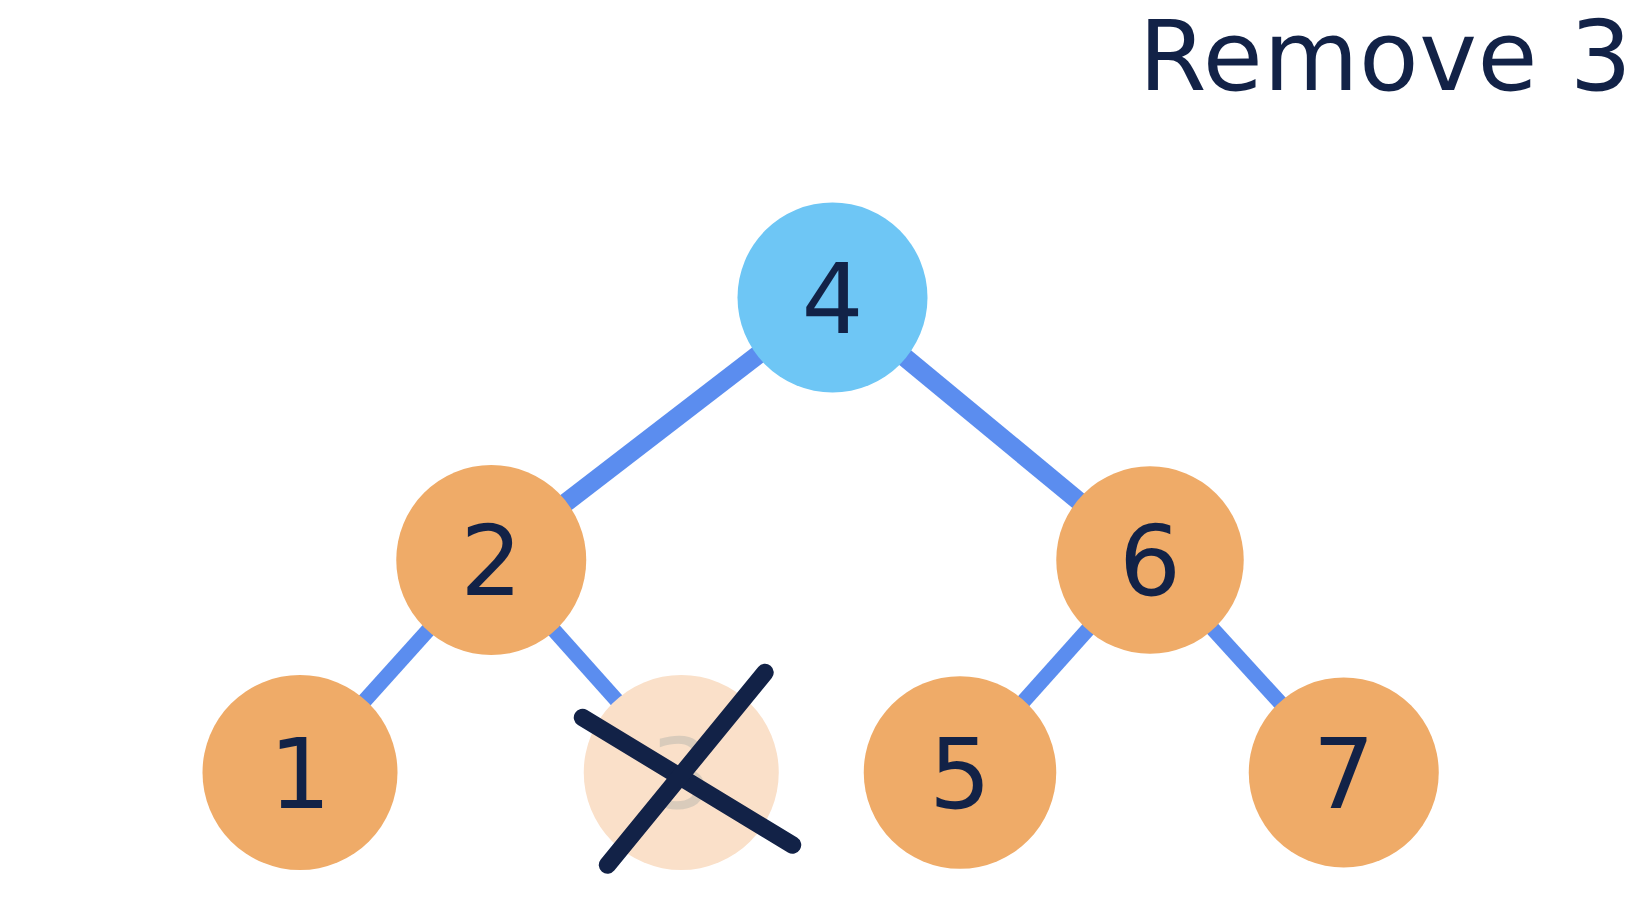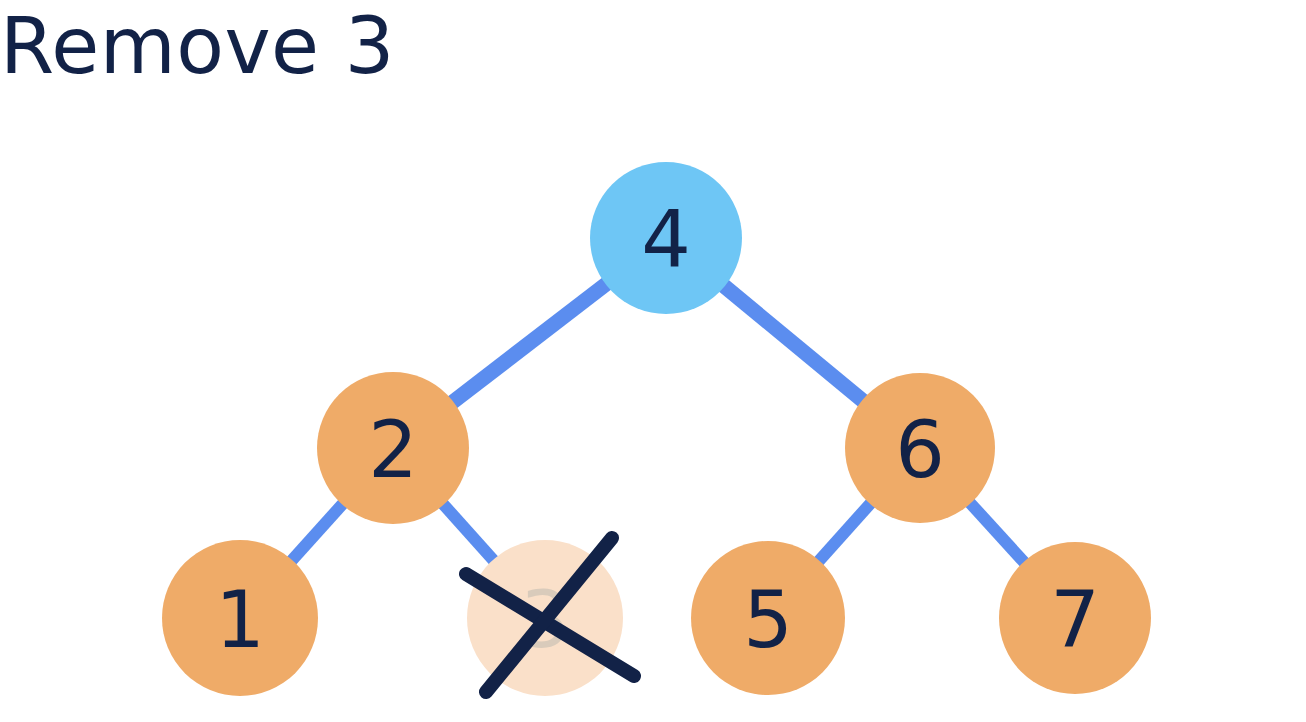--- a/index.html
+++ b/index.html
@@ -15,21 +15,21 @@
     width: 1306px;
     height: 722px;
     background: #ffffff;
     overflow: hidden;
   }
   #title {
     position: absolute;
     left: 0;
     top: 0;
     width: 1306px;
-    text-align: left;
+    text-align: right;
     font-size: 78px;
     line-height: 92px;
     color: #122247;
     font-family: "DejaVu Sans", sans-serif;
     font-weight: 400;
     letter-spacing: 0.5px;
     white-space: pre;
   }
   #tree-svg {
     position: absolute;

